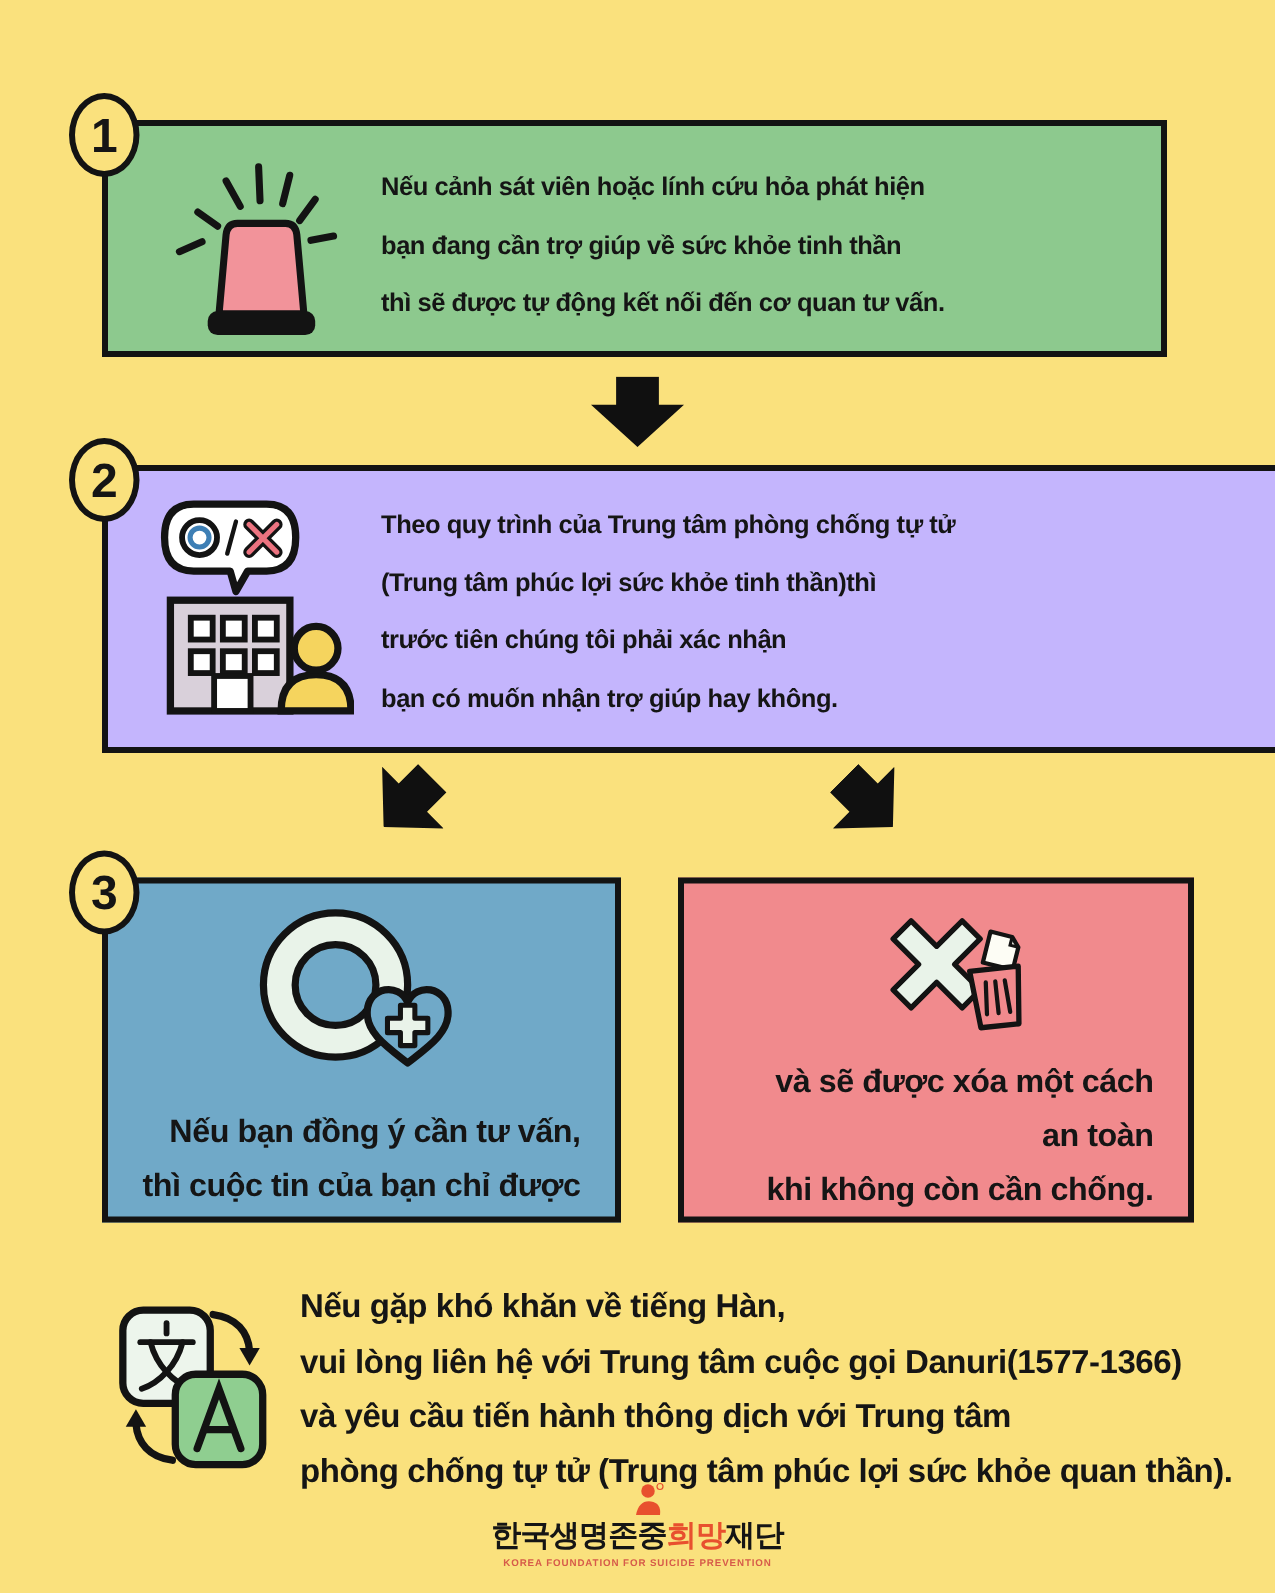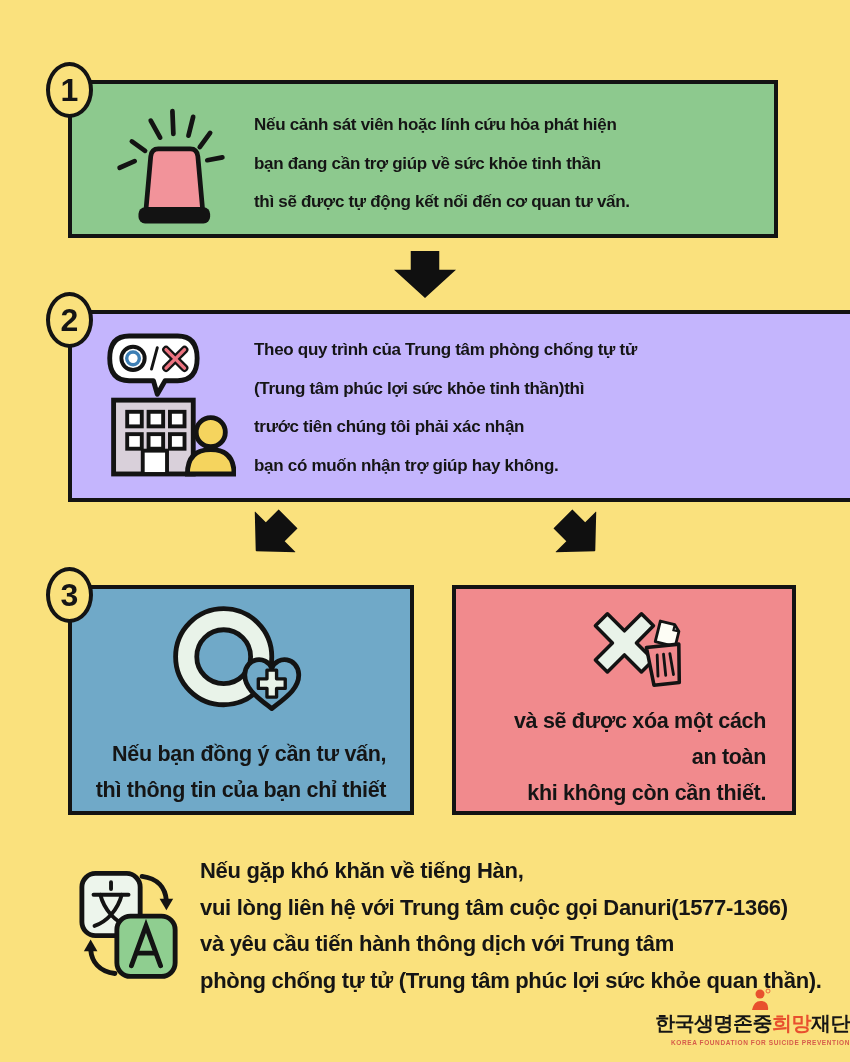--- a/index.html
+++ b/index.html
@@ -54,21 +54,21 @@
     position: absolute;
     left: 200px; top: 853px;
     font-size: 22px; font-weight: 700;
     letter-spacing: -0.3px;
     line-height: 36.5px;
     white-space: nowrap;
   }
   .logo-wrap {
     position: absolute;
     left: 0; right: 0; top: 996px;
-    text-align: right;
+    text-align: center;
     text-decoration: underline;
   }
   .logo-inner { position: relative; display: inline-block; padding-top: 14px; }
   .logo-kr { font-size: 20px; font-weight: 700; letter-spacing: -0.5px; }
   .logo-kr .hl { color: #E8502E; }
   .logo-sub {
     font-size: 6.5px; font-weight: 700;
     color: #D65B4A; letter-spacing: 0.6px;
     margin-top: 2px;
   }
@@ -156,21 +156,21 @@
 
   <div class="box box3" style="left:68px; top:585px; width:346px; height:230px; background:#70A9C8;">
     <svg style="margin-top:10px;" width="160" height="125" viewBox="0 0 160 130">
       <circle cx="62" cy="60" r="50" fill="#E9F3E9" stroke="#131313" stroke-width="5"></circle>
       <circle cx="62" cy="60" r="28" fill="#70A9C8" stroke="#131313" stroke-width="5"></circle>
       <path d="M112 72 C106 58 85 61 84 78 C83 93 98 103 112 114 C126 103 141 93 140 78 C139 61 118 58 112 72 Z" fill="#70A9C8" stroke="#131313" stroke-width="5" stroke-linejoin="round"></path>
       <path d="M107 74 H117 V83 H126 V93 H117 V102 H107 V93 H98 V83 H107 Z" fill="#E9F3E9" stroke="#131313" stroke-width="3.5" stroke-linejoin="round"></path>
     </svg>
     <div class="center-text">
       <div>Nếu bạn đồng ý cần tư vấn,</div>
-      <div>thì thông tin của bạn chỉ thiết</div>
+      <div>thì cuộc tin của bạn chỉ được</div>
     </div>
   </div>
 
   <div class="box box3" style="left:452px; top:585px; width:344px; height:230px; background:#F18A8D;padding-left:32px;">
     <svg style="margin-top:10px;" width="160" height="125" viewBox="0 0 160 130">
       <g transform="translate(58,62) rotate(45)">
         <path d="M-12 -46 H12 V-12 H46 V12 H12 V46 H-12 V12 H-46 V-12 H-12 Z" fill="#E9F3E9" stroke="#131313" stroke-width="5" stroke-linejoin="round"></path>
       </g>
       <g transform="rotate(14 118 52)">
         <path d="M104 34 H125 L133 42 V64 H104 Z" fill="#FDFDF5" stroke="#131313" stroke-width="4" stroke-linejoin="round"></path>
@@ -181,21 +181,21 @@
         <g stroke="#131313" stroke-width="4" stroke-linecap="round">
           <line x1="106" y1="78" x2="104" y2="108"></line>
           <line x1="115" y1="78" x2="115" y2="108"></line>
           <line x1="124" y1="78" x2="126" y2="108"></line>
         </g>
       </g>
     </svg>
     <div class="center-text">
       <div>và sẽ được xóa một cách</div>
       <div>an toàn</div>
-      <div>khi không còn cần thiết.</div>
+      <div>khi không còn cần chống.</div>
     </div>
   </div>
 
   <svg class="step-icon" style="left:78px; top:862px;" width="102" height="120" viewBox="0 0 105 120">
     <rect x="4" y="10" width="60" height="64" rx="14" fill="#EDF5EC" stroke="#131313" stroke-width="5"></rect>
     <g stroke="#131313" stroke-width="4" stroke-linecap="round" fill="none">
       <line x1="34" y1="19" x2="34" y2="26"></line>
       <line x1="16" y1="32" x2="52" y2="32"></line>
       <path d="M23 32 C27 48 39 60 51 64"></path>
       <path d="M45 32 C41 48 29 60 17 64"></path>

